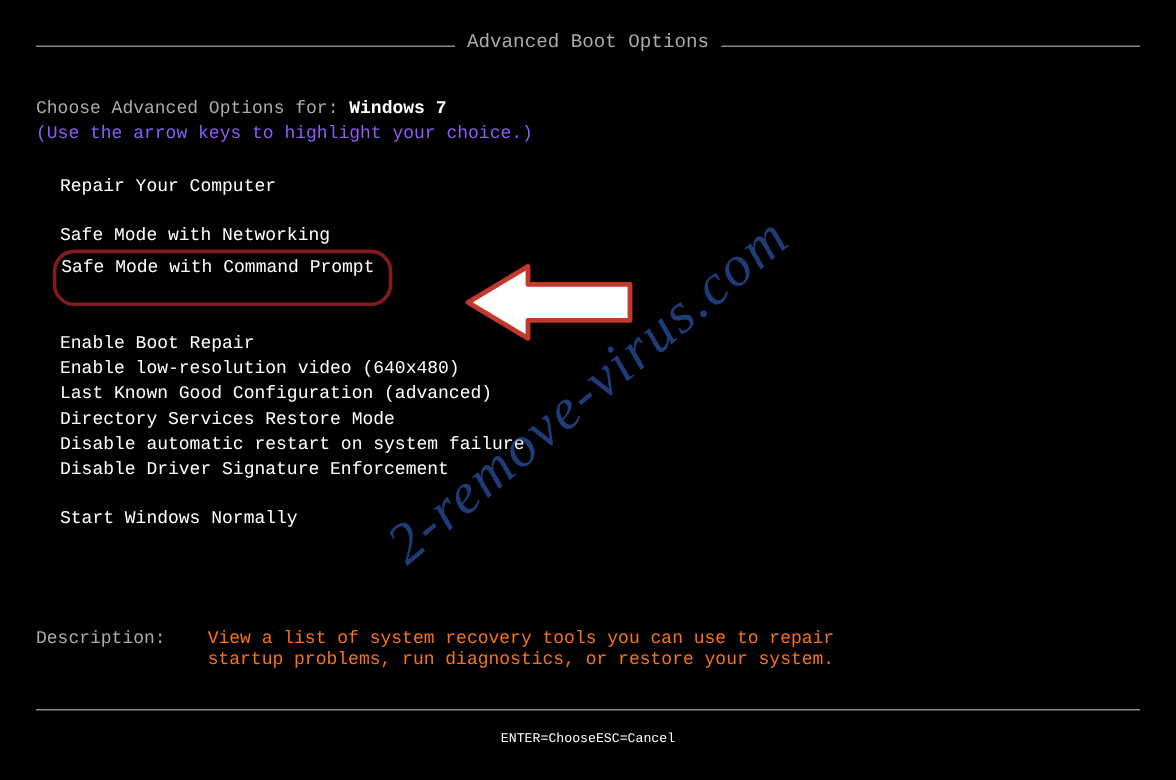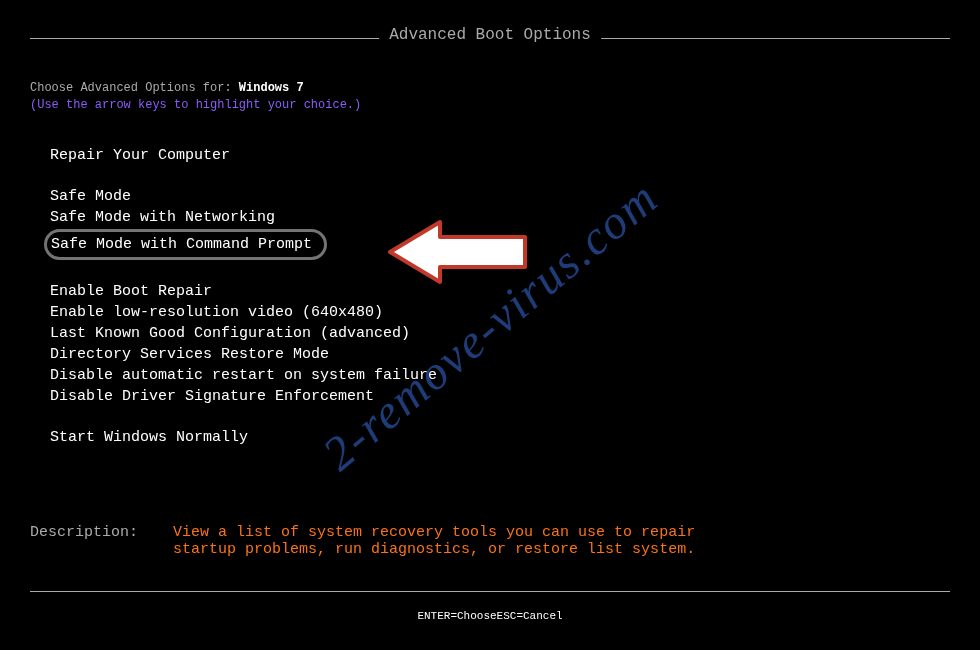--- a/index.html
+++ b/index.html
@@ -36,21 +36,21 @@
       left: 50%;
       transform: translateX(-50%);
       background: #000;
       padding: 0 10px;
       z-index: 2;
     }
     .header-section {
       position: absolute;
       top: 80px;
       left: 30px;
-      font-size: 12px;
+      font-size: 15px;
       line-height: 1.4;
     }
     .header-line1 {
       color: #aaa;
     }
     .header-os {
       color: #fff;
       font-weight: bold;
     }
     .header-line2 {
@@ -66,23 +66,23 @@
     .menu-group {
       margin-bottom: 20px;
     }
     .menu-item {
       color: #fff;
       padding: 0 0;
       display: block;
     }
     .menu-item.highlighted {
       display: inline-block;
-      border: 3px solid #737373;
+      border: 3px solid #7f1d1d;
       border-radius: 18px;
-      padding: 2px 12px 2px 4px;
+      padding: 2px 12px 18px 4px;
       margin-left: -6px;
       margin-top: 1px;
       margin-bottom: 1px;
     }
     .description-section {
       position: absolute;
       top: 524px;
       left: 30px;
       font-size: 15px;
     }
@@ -150,42 +150,41 @@
       <span class="header-line1">Choose Advanced Options for: </span><span class="header-os">Windows 7</span>
     </div>
     <div class="header-line2">(Use the arrow keys to highlight your choice.)</div>
   </div>
 
   <div class="menu-section">
     <div class="menu-group">
       <span class="menu-item">Repair Your Computer</span>
     </div>
     <div class="menu-group">
-      <span class="menu-item">Safe Mode</span>
       <span class="menu-item">Safe Mode with Networking</span>
       <span class="menu-item highlighted">Safe Mode with Command Prompt</span>
     </div>
     <div class="menu-group">
       <span class="menu-item">Enable Boot Repair</span>
       <span class="menu-item">Enable low-resolution video (640x480)</span>
       <span class="menu-item">Last Known Good Configuration (advanced)</span>
       <span class="menu-item">Directory Services Restore Mode</span>
       <span class="menu-item">Disable automatic restart on system failure</span>
       <span class="menu-item">Disable Driver Signature Enforcement</span>
     </div>
     <div class="menu-group">
       <span class="menu-item">Start Windows Normally</span>
     </div>
   </div>
 
   <div class="description-section">
     <span class="desc-label">Description:</span>
     <span class="desc-text">
       <span>View a list of system recovery tools you can use to repair</span><br>
-      <span>startup problems, run diagnostics, or restore list system.</span>
+      <span>startup problems, run diagnostics, or restore your system.</span>
     </span>
   </div>
 
   <div class="footer-line top"></div>
   <div class="footer-bar">
     <span>ENTER=Choose</span>
     <span>ESC=Cancel</span>
   </div>
 
   <div class="watermark">2-remove-virus.com</div>

